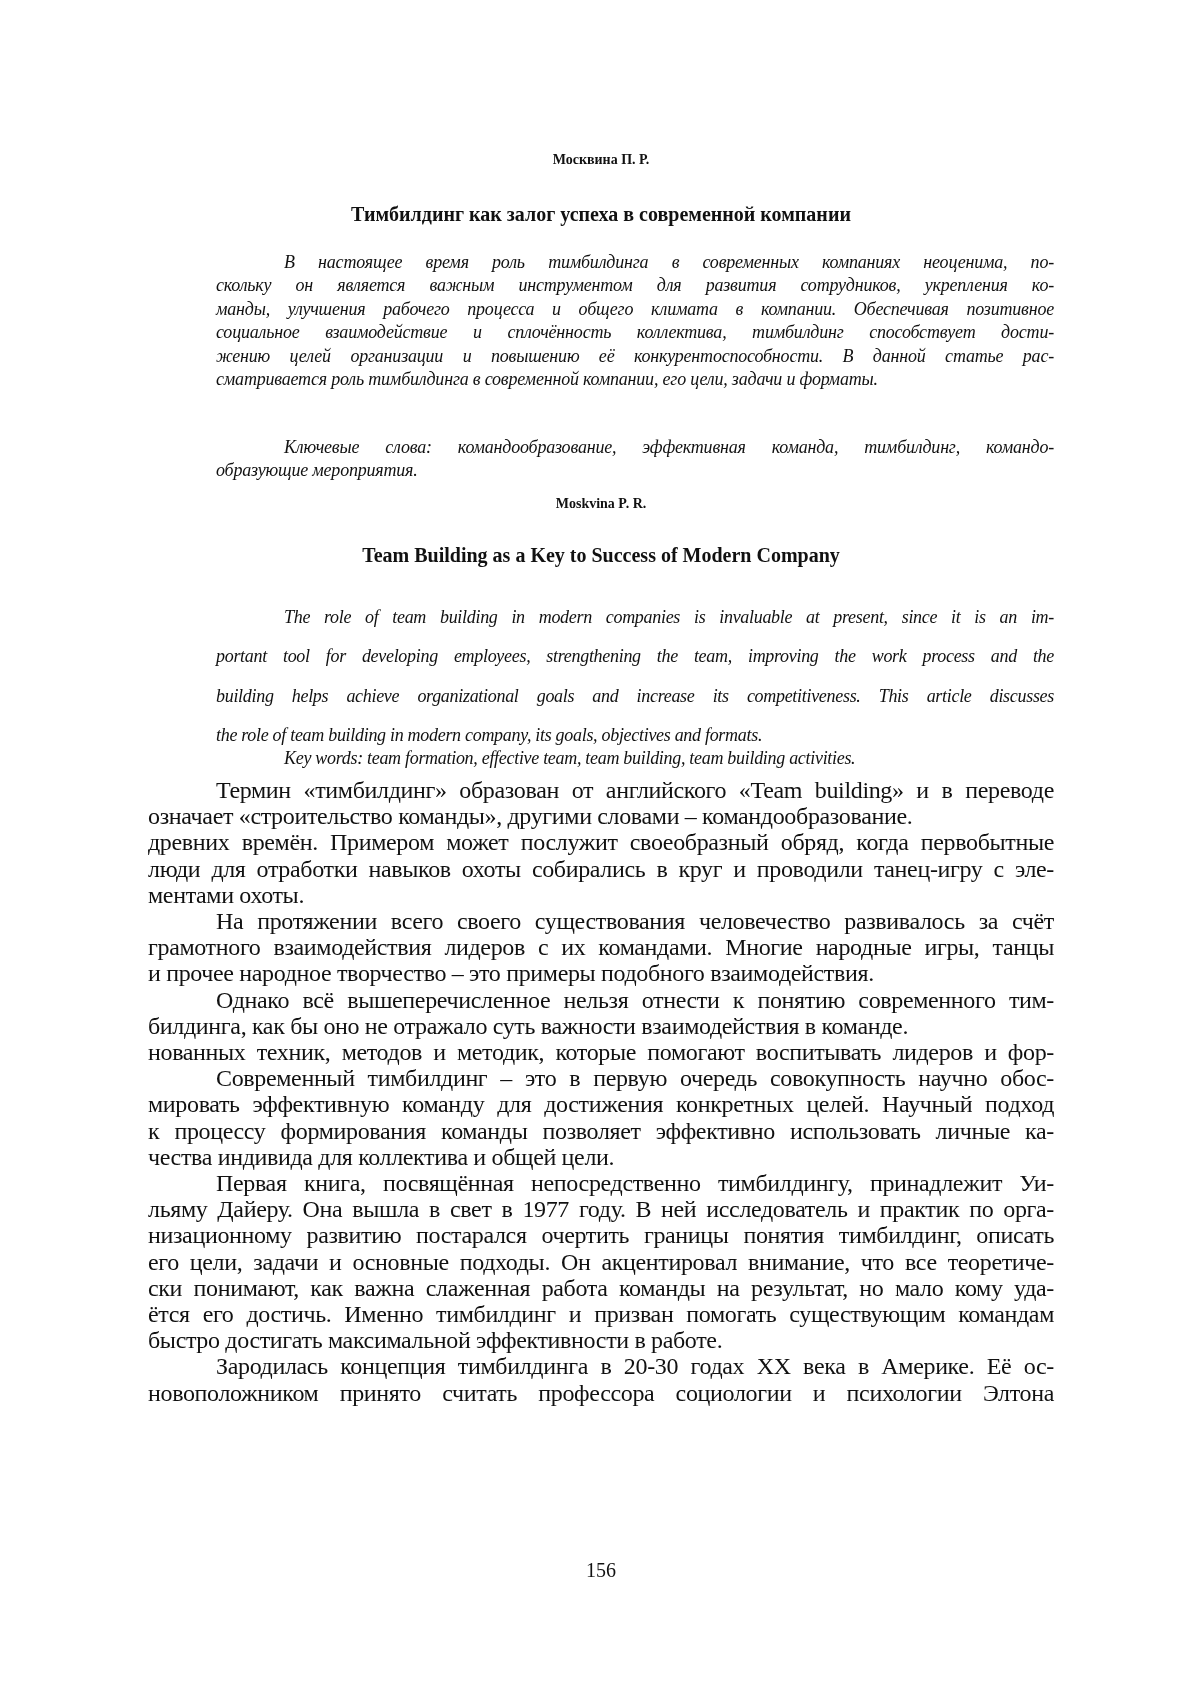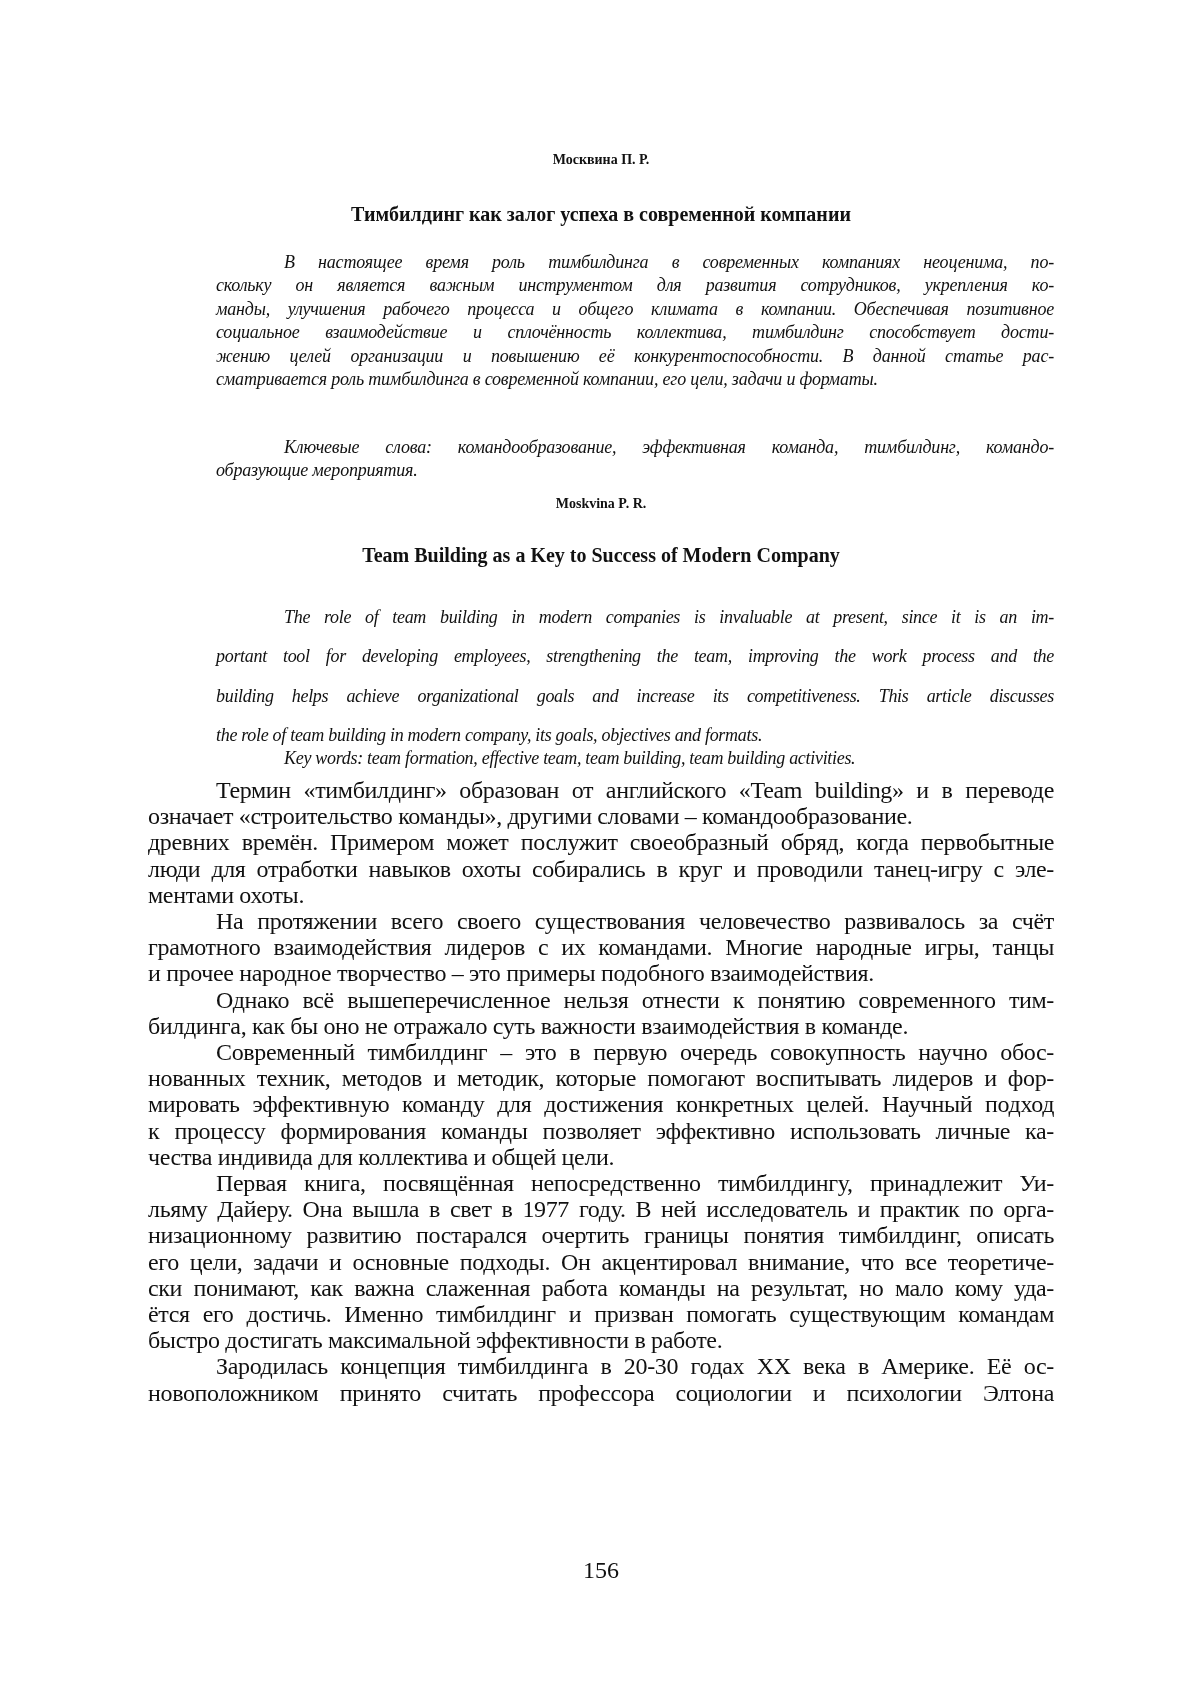--- a/index.html
+++ b/index.html
@@ -67,21 +67,21 @@
     left: 0;
     width: 906px;
     font-size: 24px;
     line-height: 26.2px;
   }
   .pagenum {
     position: absolute;
     left: 0;
     width: 906px;
     text-align: center;
-    font-size: 24px;
+    font-size: 20px;
     line-height: 24px;
   }
   .ab-ru .ln, .kw-ru .ln { letter-spacing: -0.2px; }
   .ab-en .ln, .kw-en .ln { letter-spacing: -0.3px; margin-top: 16px; }
   .body .ln { letter-spacing: -0.35px; }
 </style>
 </head>
 <body>
 
 <div class="page">
@@ -121,22 +121,22 @@
     <span class="ln ind">Термин «тимбилдинг» образован от английского «Team building» и в переводе</span>
     <span class="ln last">означает «строительство команды», другими словами – командообразование.</span>
     <span class="ln">древних времён. Примером может послужит своеобразный обряд, когда первобытные</span>
     <span class="ln">люди для отработки навыков охоты собирались в круг и проводили танец-игру с эле-</span>
     <span class="ln last">ментами охоты.</span>
     <span class="ln ind">На протяжении всего своего существования человечество развивалось за счёт</span>
     <span class="ln">грамотного взаимодействия лидеров с их командами. Многие народные игры, танцы</span>
     <span class="ln last">и прочее народное творчество – это примеры подобного взаимодействия.</span>
     <span class="ln ind">Однако всё вышеперечисленное нельзя отнести к понятию современного тим-</span>
     <span class="ln last">билдинга, как бы оно не отражало суть важности взаимодействия в команде.</span>
+    <span class="ln">нованных техник, методов и методик, которые помогают воспитывать лидеров и фор-</span>
     <span class="ln ind">Современный тимбилдинг – это в первую очередь совокупность научно обос-</span>
-    <span class="ln">нованных техник, методов и методик, которые помогают воспитывать лидеров и фор-</span>
     <span class="ln">мировать эффективную команду для достижения конкретных целей. Научный подход</span>
     <span class="ln">к процессу формирования команды позволяет эффективно использовать личные ка-</span>
     <span class="ln last">чества индивида для коллектива и общей цели.</span>
     <span class="ln ind">Первая книга, посвящённая непосредственно тимбилдингу, принадлежит Уи-</span>
     <span class="ln">льяму Дайеру. Она вышла в свет в 1977 году. В ней исследователь и практик по орга-</span>
     <span class="ln">низационному развитию постарался очертить границы понятия тимбилдинг, описать</span>
     <span class="ln">его цели, задачи и основные подходы. Он акцентировал внимание, что все теоретиче-</span>
     <span class="ln">ски понимают, как важна слаженная работа команды на результат, но мало кому уда-</span>
     <span class="ln">ётся его достичь. Именно тимбилдинг и призван помогать существующим командам</span>
     <span class="ln last">быстро достигать максимальной эффективности в работе.</span>

